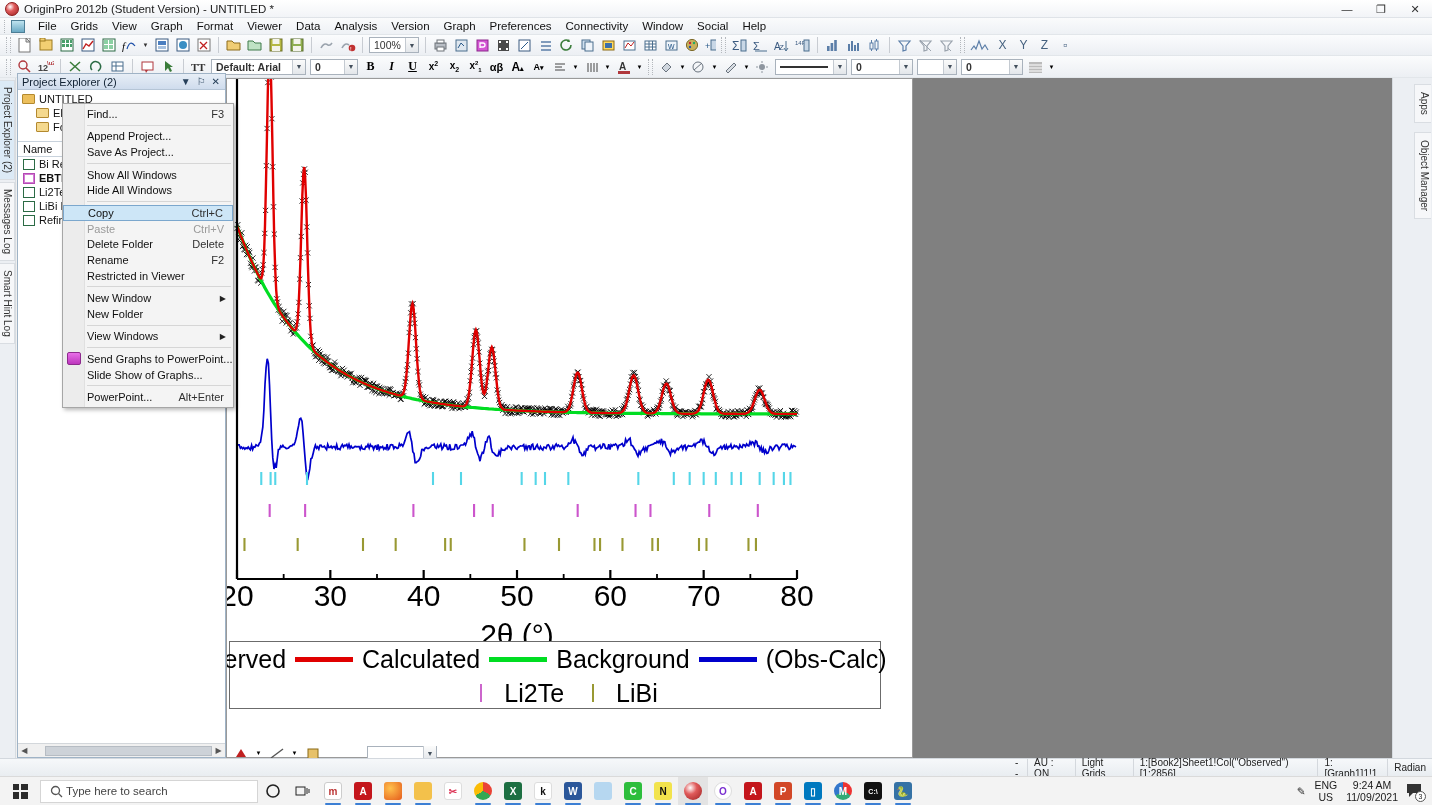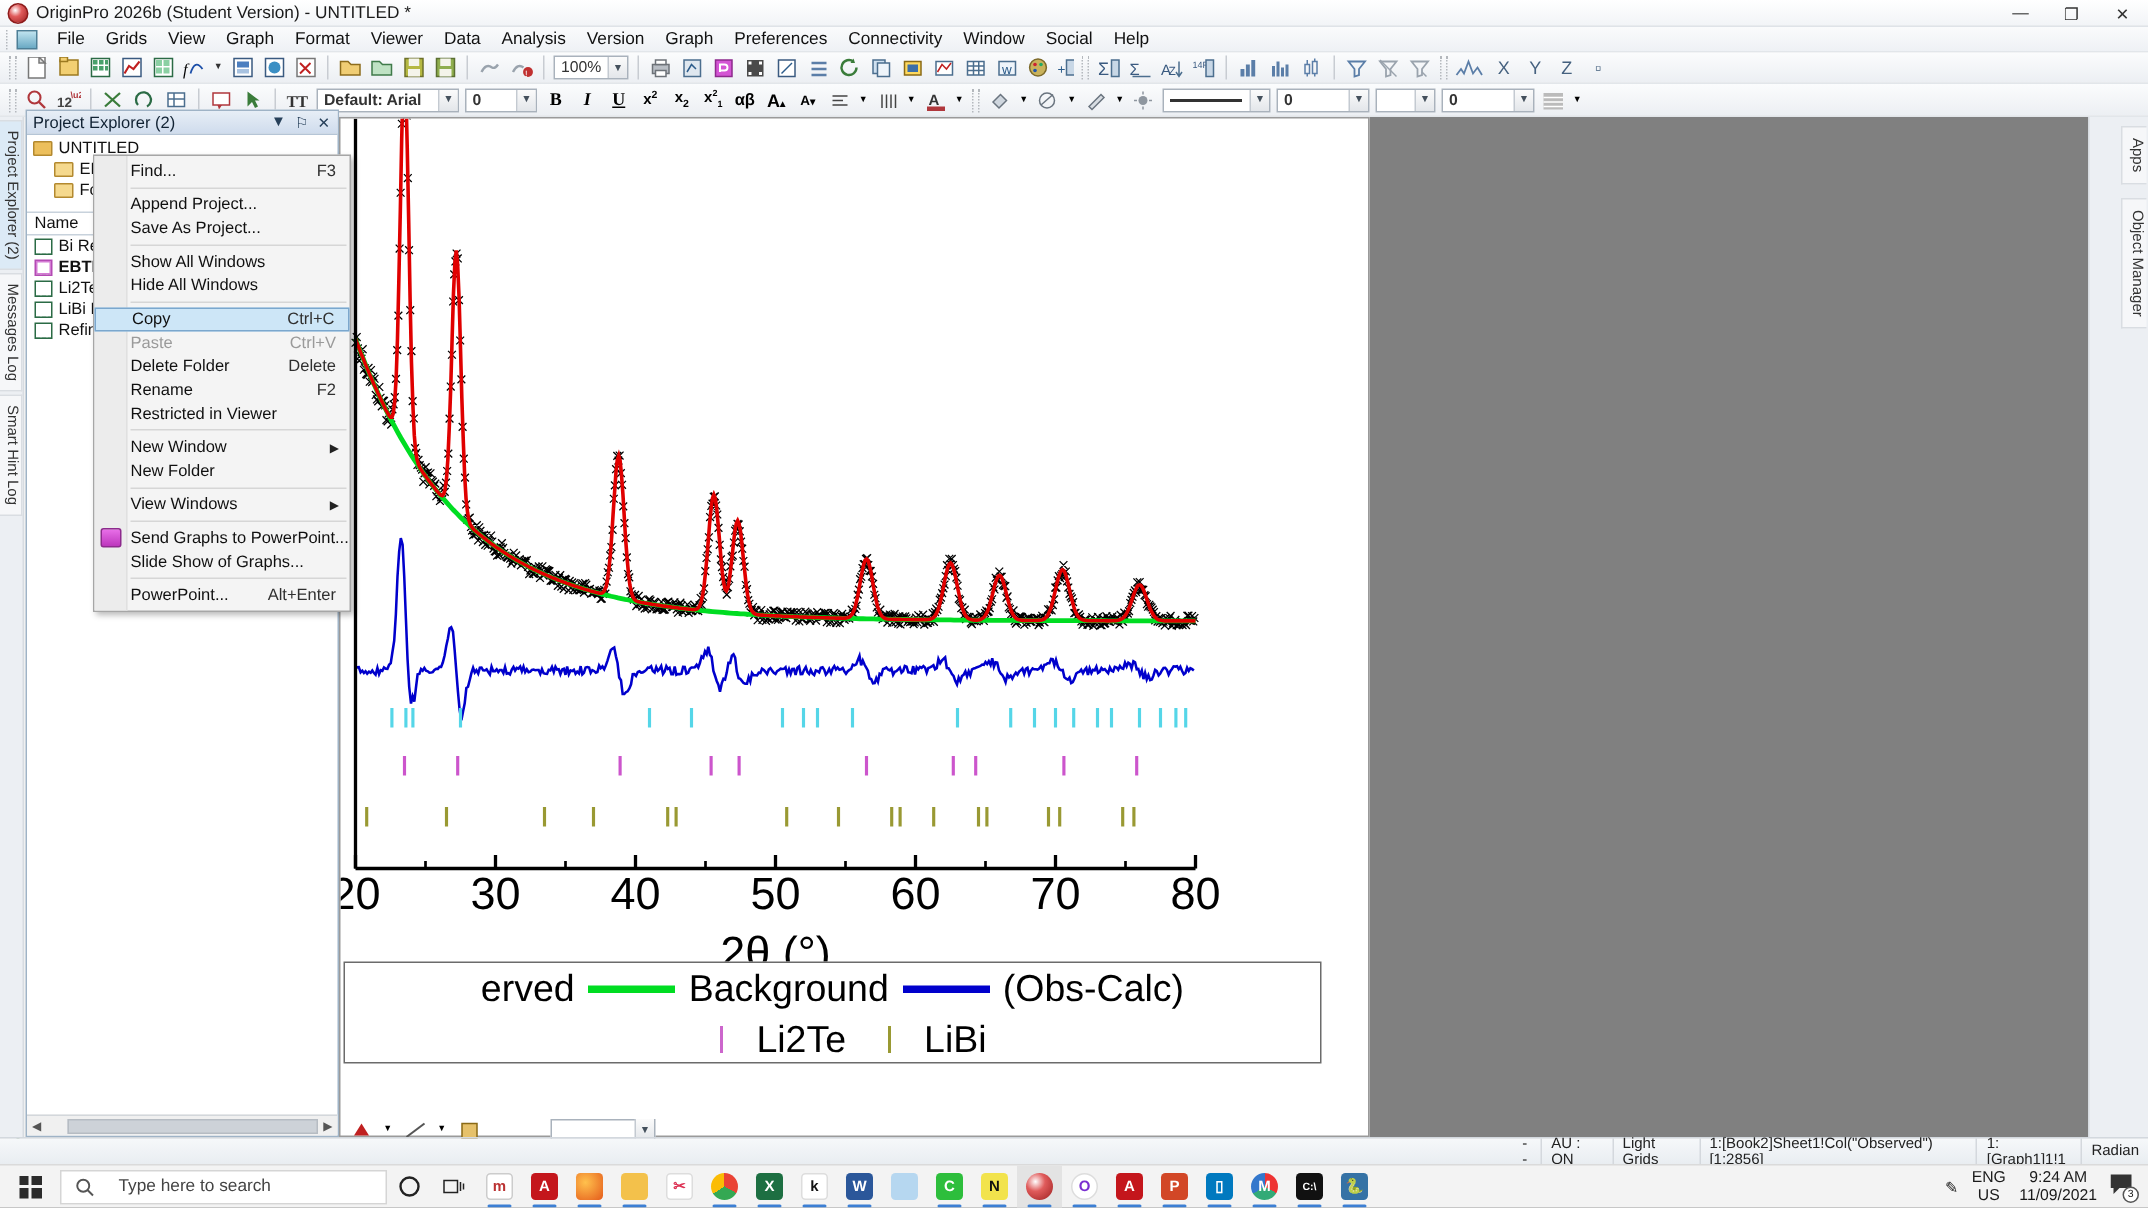--- a/index.html
+++ b/index.html
@@ -223,40 +223,40 @@
   #taskbar{
     position:absolute;left:0;bottom:0;width:1432px;height:29px;
     background:#f3f3f3;border-top:1px solid #dadada;
     display:flex;align-items:center;
   }
   #startbtn{ width:40px;height:29px;display:flex;align-items:center;justify-content:center;}
   .winlogo{ width:15px;height:15px;display:grid;grid-template-columns:1fr 1fr;grid-template-rows:1fr 1fr;gap:2px;}
   .winlogo i{ background:#2b2b2b;display:block;}
   #searchbox{
     width:218px;height:23px;background:#fff;border:1px solid #d5d5d5;
-    display:flex;align-items:center;padding-left:9px;gap:16px;font-size:11.5px;color:#444;
+    display:flex;align-items:center;padding-left:9px;gap:3px;font-size:11.5px;color:#444;
   }
   .tbicon{
     width:30px;height:29px;display:flex;align-items:center;justify-content:center;position:relative;
   }
   .tbicon .glyph{ width:18px;height:18px;border-radius:3px;display:flex;align-items:center;justify-content:center;
     font-size:10px;color:#fff;font-weight:bold;}
   .tbicon.running::after{
     content:"";position:absolute;bottom:1px;left:7px;width:16px;height:2px;background:#3c7fd4;border-radius:1px;
   }
   .tbicon.active{ background:#e3e3e3; }
   #tray{ margin-left:auto;display:flex;align-items:center;gap:9px;padding-right:8px;font-size:10.5px;color:#1a1a1a;}
   #tray .two{ display:flex;flex-direction:column;align-items:center;line-height:12px;font-size:10.5px;}
 </style>
 </head>
 <body>
 
 <div id="titlebar">
   <div class="app-icon"></div>
-  <div class="title">OriginPro 2026b (Student Version) - UNTITLED *</div>
+  <div class="title">OriginPro 2012b (Student Version) - UNTITLED *</div>
   <div class="winbtns">
     <div>—</div>
     <div>❐</div>
     <div class="close">✕</div>
   </div>
 </div>
 
 <div id="menubar">
   <div class="menu-grip"></div>
   <div class="menu-appicon"></div>
@@ -920,20 +920,24 @@
           <text x="290" y="566" text-anchor="middle" font-size="30" font-family="Liberation Sans, sans-serif" fill="#000">2θ (°)</text>
         </g>
     </svg>
 
     <div id="legend">
       <div class="legrow" id="legrow1">
           <span class="legitem">
             <span>erved</span>
           </span>
           <span class="legitem">
+            <span class="legline" style="background: rgb(224, 0, 0);"></span>
+            <span>Calculated</span>
+          </span>
+          <span class="legitem">
             <span class="legline" style="background: rgb(0, 221, 34);"></span>
             <span>Background</span>
           </span>
           <span class="legitem">
             <span class="legline" style="background: rgb(0, 0, 204);"></span>
             <span>(Obs-Calc)</span>
           </span>
         </div>
       <div class="legrow" id="legrow2">
           <span class="legitem">

